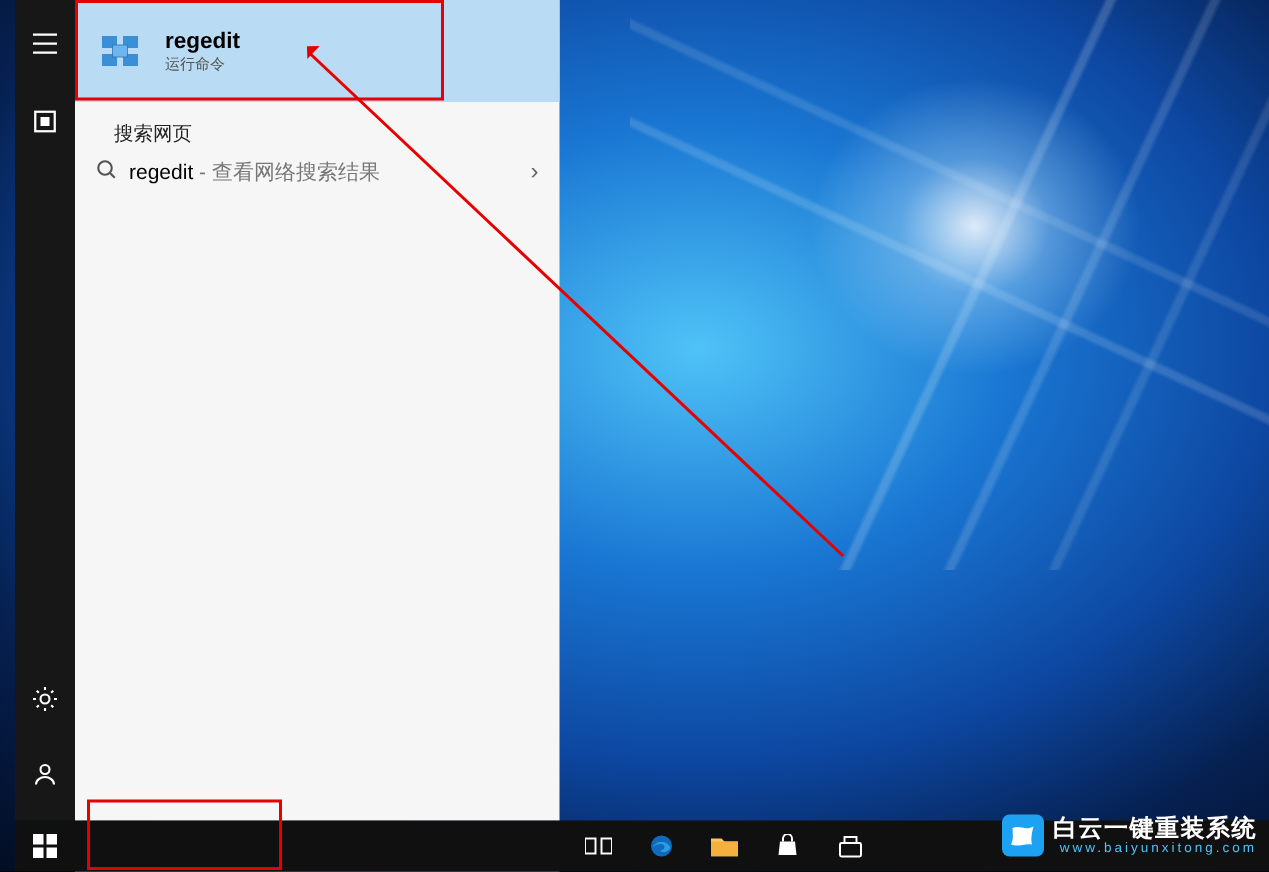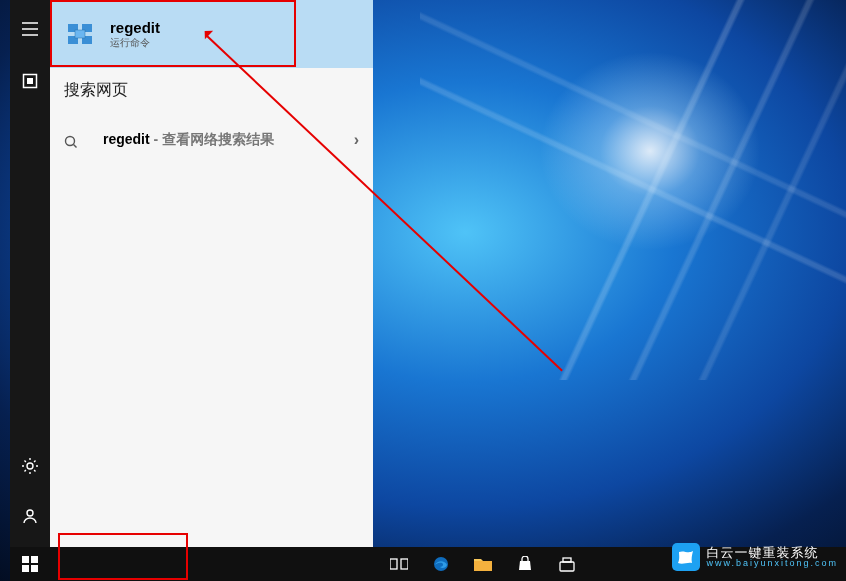--- a/index.html
+++ b/index.html
@@ -44,25 +44,25 @@
   }
   .best-match {
     background: #b9dcf4; height: 68px; display:flex; align-items:center; gap:14px;
     padding: 0 14px; cursor:pointer;
   }
   .best-match .icon { width:32px; }
   .best-match .texts { display:flex; flex-direction:column; }
   .best-match .title { color:#000; font-size:15px; font-weight:600; }
   .best-match .sub { color:#555; font-size:10px; }
 
-  .section-header { font-size:16px; color:#222; padding:12px 14px 8px; }
+  .section-header { font-size:13px; color:#222; padding:12px 26px 8px; }
 
   .web-row {
-    display:flex; align-items:flex-end; height:40px; padding:0 14px; gap:25px;
-    cursor:pointer; color:#222; font-size:14px;font-weight:bold;
+    display:flex; align-items:flex-start; height:40px; padding:0 14px; gap:8px;
+    cursor:pointer; color:#222; font-size:14px;
   }
   .web-row .query { color:#000; }
   .web-row .suffix { color:#777; }
   .web-row .chev { margin-left:auto; color:#666; font-size:16px; }
 
   
   .search-bar {
     position:absolute; left:50px; top:547px; width:323px; height:34px;
     background:#fff; display:flex; align-items:center; padding:0 10px; gap:8px;
     border-top:1px solid #d0d0d0;
@@ -81,22 +81,22 @@
   .task-icons { margin-left:330px; display:flex; gap:4px; }
   .task-icons .ti { width:38px; height:34px; display:flex; align-items:center; justify-content:center; cursor:pointer; }
 
   
   .watermark {
     position:absolute; right:8px; bottom:10px; display:flex; align-items:center; gap:6px;
     color:#fff; font-family:"Microsoft YaHei",sans-serif; pointer-events:none;
   }
   .watermark .badge { width:28px; height:28px; background:#1da1f2; border-radius:5px; display:flex; align-items:center; justify-content:center; }
   .watermark .txts { display:flex; flex-direction:column; line-height:1; }
-  .watermark .main { font-size:13px; letter-spacing:1px; font-weight:400; }
-  .watermark .url { font-size:9px; color:#4fc3f7; letter-spacing:2px;}
+  .watermark .main { font-size:16px; letter-spacing:1px; font-weight:700; }
+  .watermark .url { font-size:9px; color:#4fc3f7; letter-spacing:2px;text-align:right;}
 
   
   .anno { position:absolute; border:2px solid #e60000; pointer-events:none; }
   .anno-line { position:absolute; height:2px; background:#e60000; transform-origin:left center; pointer-events:none; }
   .arrow-head {
     position:absolute; width:0; height:0; border:6px solid transparent; border-right-color:#e60000;
     transform-origin:right center; pointer-events:none;
   }
 
   svg { display:block; }

